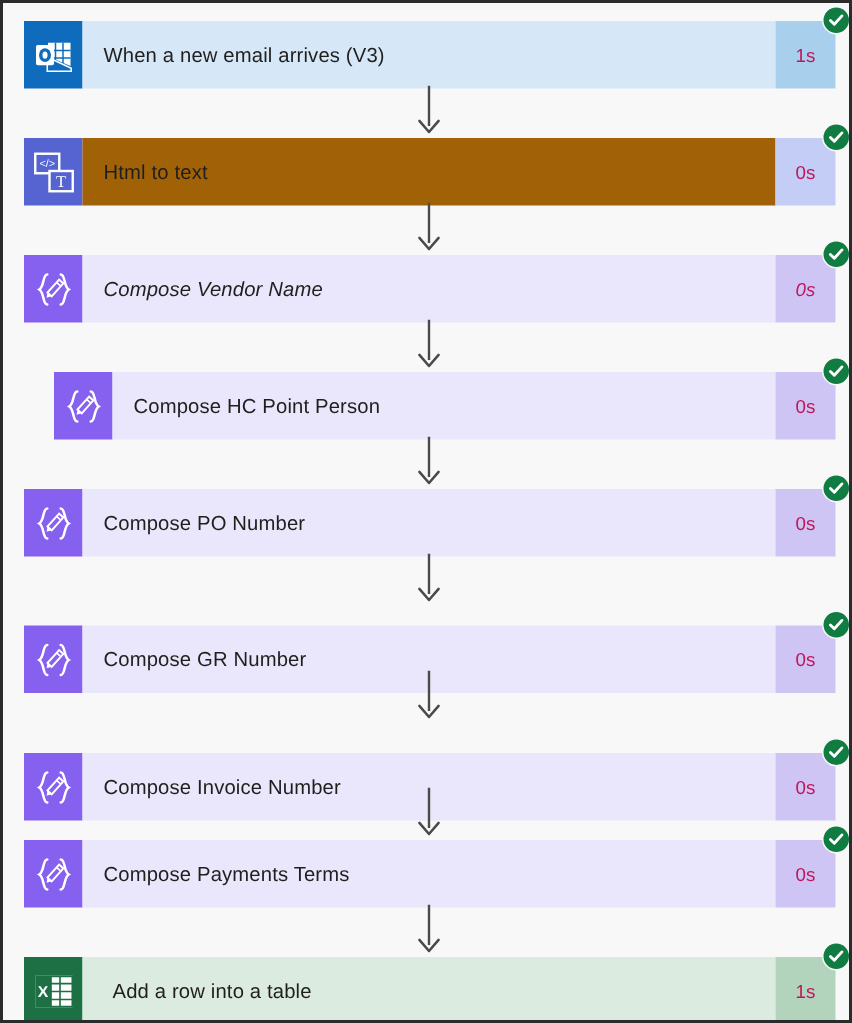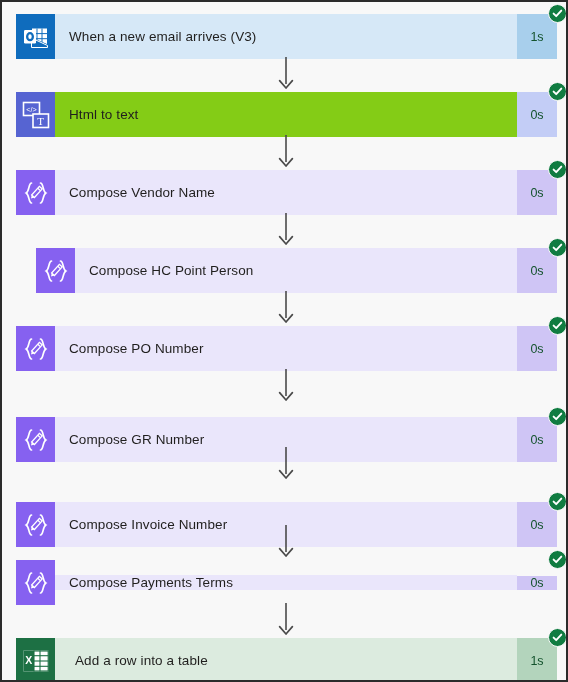--- a/index.html
+++ b/index.html
@@ -58,21 +58,21 @@
     white-space: nowrap;
     overflow: hidden;
   }
   .step-duration {
     width: 40px;
     min-width: 40px;
     display: flex;
     align-items: center;
     justify-content: center;
     font-size: 12.5px;
-    color: #14532d;
+    color: #be185d;
   }
   .status-badge {
     position: absolute;
     right: -10px;
     top: -10px;
     width: 19px;
     height: 19px;
     border-radius: 50%;
     background: #107c41;
     border: 1.5px solid #f8f8f8;
@@ -81,21 +81,21 @@
     align-items: center;
     justify-content: center;
   }
   .status-badge svg { display: block; }
 
   
   .theme-outlook .step-body     { background: #d6e8f7; }
   .theme-outlook .step-duration { background: #a8cfec; }
   .theme-outlook .step-icon     { background: #0f6cbd; }
 
-  .theme-htmltext .step-body     { background: #84cc16; }
+  .theme-htmltext .step-body     { background: #a16207; }
   .theme-htmltext .step-duration { background: #c3cdf6; }
   .theme-htmltext .step-icon     { background: #5664d2; }
 
   .theme-compose .step-body     { background: #eae6fb; }
   .theme-compose .step-duration { background: #cfc5f5; }
   .theme-compose .step-icon     { background: #8661f0; }
 
   .theme-excel .step-body     { background: #dcebdf; padding-left: 20px; }
   .theme-excel .step-duration { background: #b3d4bc; }
   .theme-excel .step-icon     { background: #1d7044; }
@@ -162,21 +162,21 @@
             <path d="M1.6 5.6 L4.2 8.2 L9.3 2.6" fill="none" stroke="#fff" stroke-width="1.9" stroke-linecap="round" stroke-linejoin="round"></path>
           </svg>
         </div>
       </div>
       <div class="connector" style="top: 133px;">
         <svg width="22" height="33" viewBox="0 0 22 33">
           <line x1="11" y1="0" x2="11" y2="27" stroke="#4a4a4a" stroke-width="1.6"></line>
           <path d="M4.6 23.6 L11 31 L17.4 23.6" fill="none" stroke="#4a4a4a" stroke-width="1.7" stroke-linecap="round" stroke-linejoin="round"></path>
         </svg>
       </div>
-      <div class="step theme-compose" style="top: 168px;">
+      <div class="step theme-compose" style="top: 168px; font-style: italic;">
         <div class="step-icon">
           <svg width="30" height="24" viewBox="0 0 30 24">
             <path d="M10.5 2 C7.4 2 8.6 10 5.2 12 C8.6 14 7.4 22 10.5 22" fill="none" stroke="#fff" stroke-width="1.7" stroke-linecap="round"></path>
             <path d="M19.5 2 C22.6 2 21.4 10 24.8 12 C21.4 14 22.6 22 19.5 22" fill="none" stroke="#fff" stroke-width="1.7" stroke-linecap="round"></path>
             <g transform="rotate(42 15 12)">
               <rect x="13.1" y="4.8" width="3.8" height="11.6" fill="none" stroke="#fff" stroke-width="1.3"></rect>
               <path d="M13.1 16.4 L15 19.4 L16.9 16.4 Z" fill="#fff"></path>
               <line x1="13.1" y1="7.3" x2="16.9" y2="7.3" stroke="#fff" stroke-width="1.1"></line>
             </g>
           </svg>
@@ -292,21 +292,21 @@
             <path d="M1.6 5.6 L4.2 8.2 L9.3 2.6" fill="none" stroke="#fff" stroke-width="1.9" stroke-linecap="round" stroke-linejoin="round"></path>
           </svg>
         </div>
       </div>
       <div class="connector" style="top: 523px;">
         <svg width="22" height="33" viewBox="0 0 22 33">
           <line x1="11" y1="0" x2="11" y2="27" stroke="#4a4a4a" stroke-width="1.6"></line>
           <path d="M4.6 23.6 L11 31 L17.4 23.6" fill="none" stroke="#4a4a4a" stroke-width="1.7" stroke-linecap="round" stroke-linejoin="round"></path>
         </svg>
       </div>
-      <div class="step theme-compose" style="top: 558px; align-items: center;">
+      <div class="step theme-compose" style="top: 558px;">
         <div class="step-icon">
           <svg width="30" height="24" viewBox="0 0 30 24">
             <path d="M10.5 2 C7.4 2 8.6 10 5.2 12 C8.6 14 7.4 22 10.5 22" fill="none" stroke="#fff" stroke-width="1.7" stroke-linecap="round"></path>
             <path d="M19.5 2 C22.6 2 21.4 10 24.8 12 C21.4 14 22.6 22 19.5 22" fill="none" stroke="#fff" stroke-width="1.7" stroke-linecap="round"></path>
             <g transform="rotate(42 15 12)">
               <rect x="13.1" y="4.8" width="3.8" height="11.6" fill="none" stroke="#fff" stroke-width="1.3"></rect>
               <path d="M13.1 16.4 L15 19.4 L16.9 16.4 Z" fill="#fff"></path>
               <line x1="13.1" y1="7.3" x2="16.9" y2="7.3" stroke="#fff" stroke-width="1.1"></line>
             </g>
           </svg>

